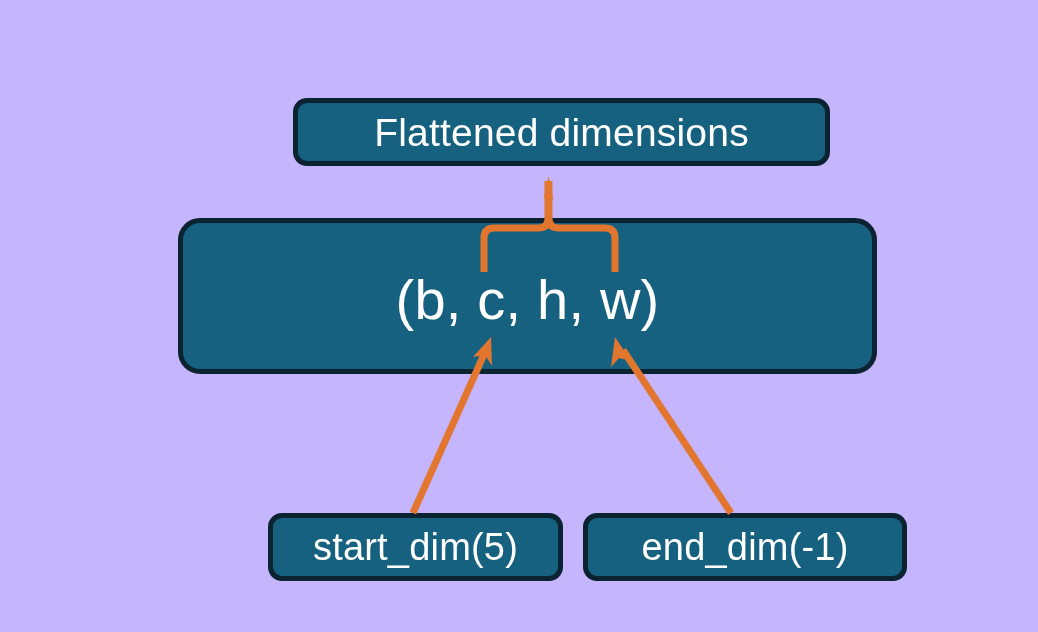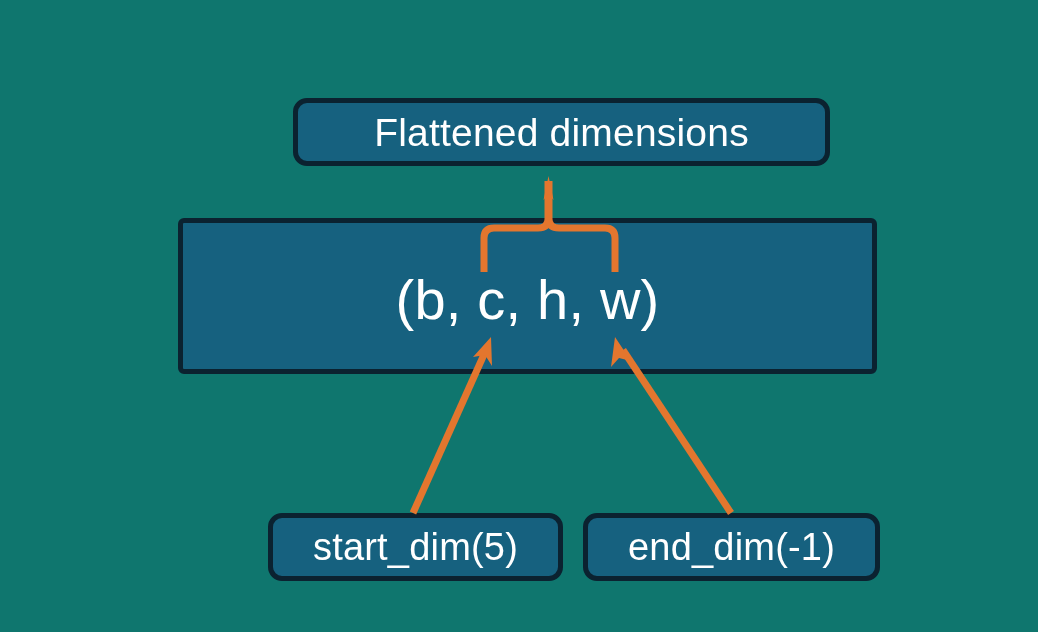--- a/index.html
+++ b/index.html
@@ -7,21 +7,21 @@
     padding: 0;
     background: #ffffff;
   }
   body {
     font-family: "Liberation Sans", sans-serif;
   }
   #canvas {
     position: relative;
     width: 1038px;
     height: 632px;
-    background: #0f766e;
+    background: #c4b5fd;
     overflow: hidden;
   }
   .node {
     position: absolute;
     box-sizing: border-box;
     background: #16617F;
     border: 5px solid #0B2230;
     border-radius: 16px;
     display: flex;
     align-items: center;
@@ -48,40 +48,40 @@
     font-size: 39px;
     font-weight: 400;
   }
 
   
   #node-shape {
     left: 178px;
     top: 218px;
     width: 699px;
     height: 156px;
-    border-radius: 6px;
+    border-radius: 22px;
   }
   #node-shape .node-label {
     font-size: 56px;
     font-weight: 400;
     transform: translateY(4px);
   }
 
   
   #node-start-dim {
     left: 268px;
     top: 513px;
     width: 295px;
     height: 68px;
     border-radius: 14px;
   }
   #node-end-dim {
     left: 583px;
     top: 513px;
-    width: 297px;
+    width: 324px;
     height: 68px;
     border-radius: 14px;
     justify-content: center;
   }
   #node-start-dim .node-label,
   #node-end-dim .node-label {
     font-size: 38px;
     font-weight: 400;
   }
 

